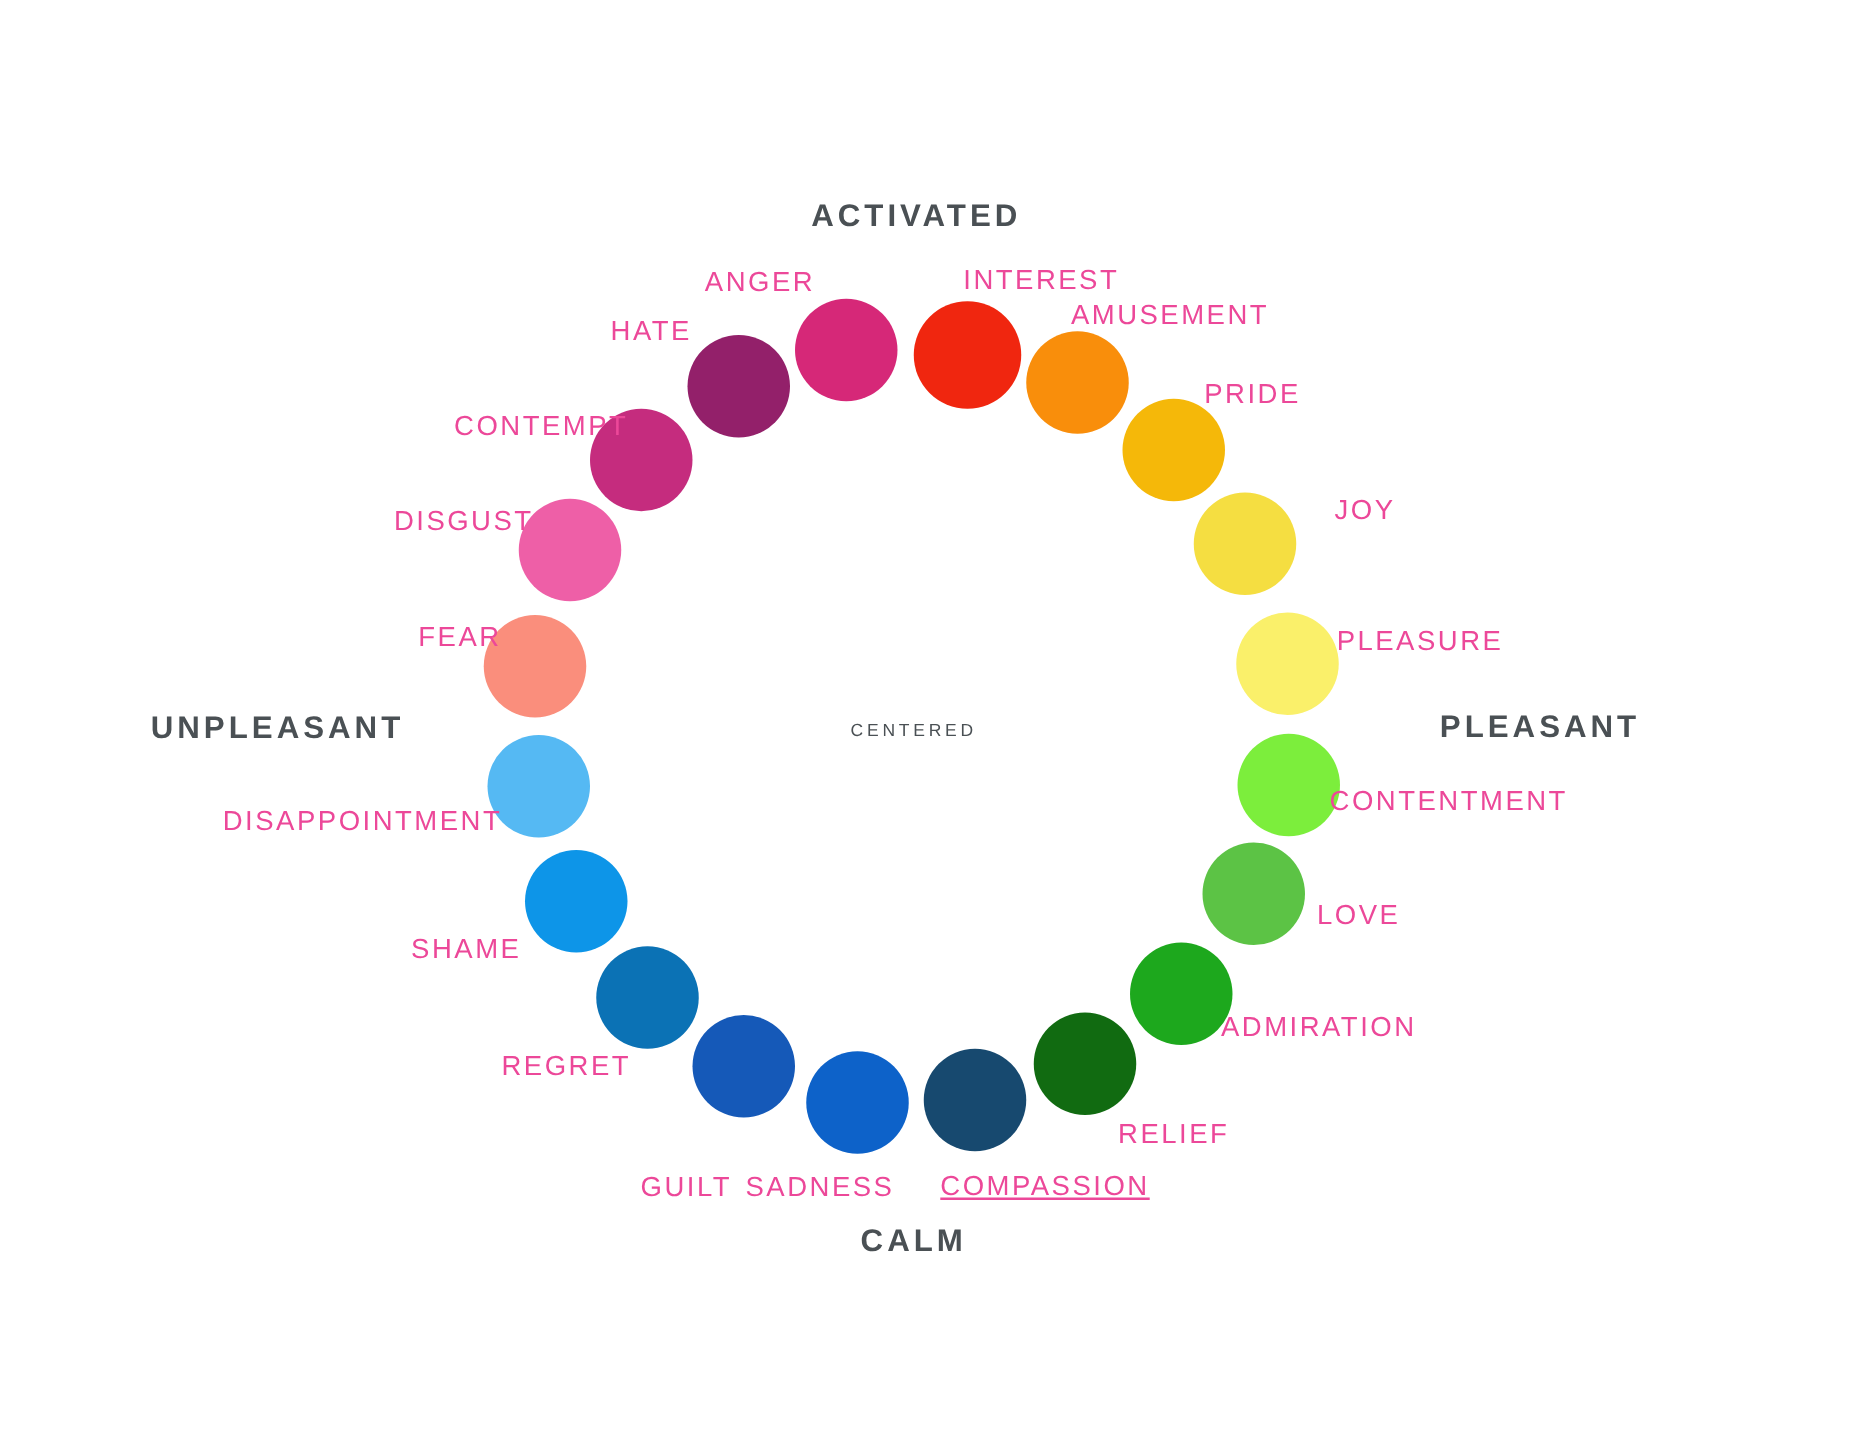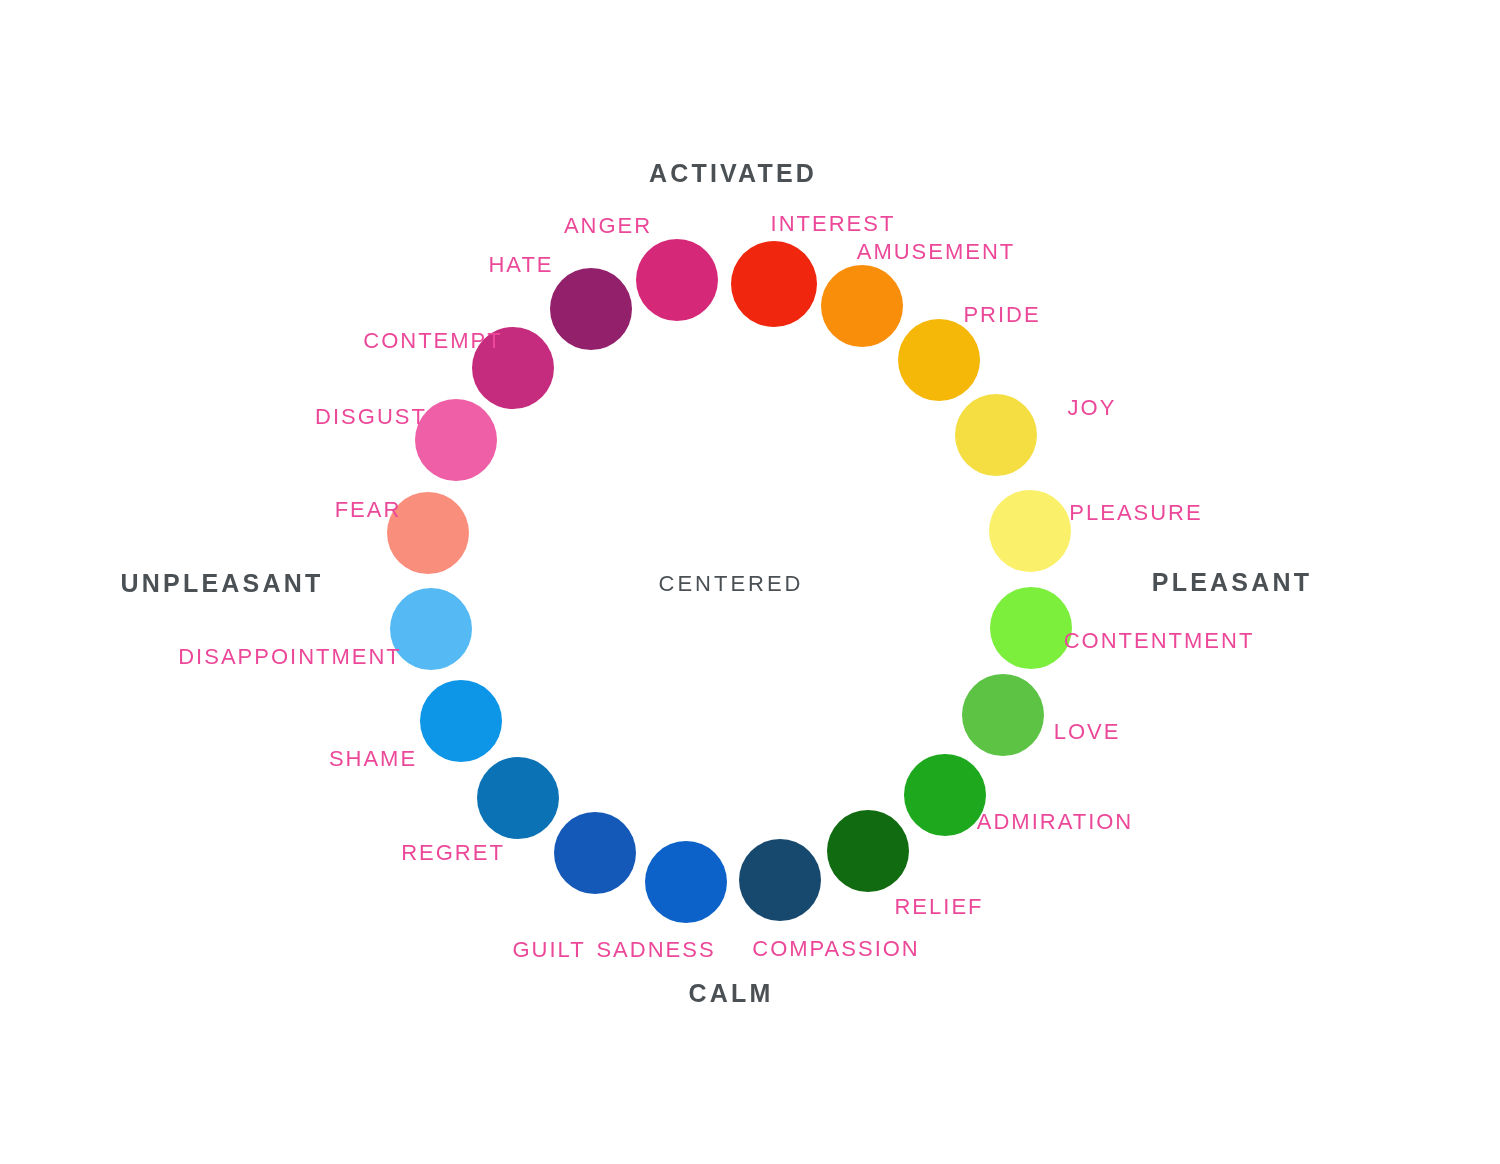--- a/index.html
+++ b/index.html
@@ -43,21 +43,21 @@
     font-weight: 600;
     letter-spacing: 3.2px;
     font-family: "Liberation Sans", sans-serif;
     text-transform: uppercase;
   }
   .center-label {
     position: absolute;
     transform: translate(-50%, -50%);
     white-space: nowrap;
     color: #4a5054;
-    font-size: 22px;
+    font-size: 14px;
     font-weight: 500;
     letter-spacing: 3.0px;
     font-family: "Liberation Sans", sans-serif;
     text-transform: uppercase;
   }
 </style>
 </head>
 <body>
 
 <div id="stage">
@@ -74,21 +74,21 @@
     <div class="node-label" style="left: 1136px; top: 513px;">PLEASURE</div>
     <div class="node" style="left: 1031px; top: 628px; width: 82px; height: 82px; background: rgb(124, 238, 60);"></div>
     <div class="node-label" style="left: 1159px; top: 641px;">CONTENTMENT</div>
     <div class="node" style="left: 1003px; top: 715px; width: 82px; height: 82px; background: rgb(92, 195, 69);"></div>
     <div class="node-label" style="left: 1087px; top: 732px;">LOVE</div>
     <div class="node" style="left: 945px; top: 795px; width: 82px; height: 82px; background: rgb(29, 168, 29);"></div>
     <div class="node-label" style="left: 1055px; top: 822px;">ADMIRATION</div>
     <div class="node" style="left: 868px; top: 851px; width: 82px; height: 82px; background: rgb(17, 107, 17);"></div>
     <div class="node-label" style="left: 939px; top: 907px;">RELIEF</div>
     <div class="node" style="left: 780px; top: 880px; width: 82px; height: 82px; background: rgb(23, 73, 111);"></div>
-    <div class="node-label" style="left: 836px; top: 949px;">COMPASSION</div>
+    <div class="node-label" style="left: 836px; top: 949px; text-decoration: underline;">COMPASSION</div>
     <div class="node" style="left: 686px; top: 882px; width: 82px; height: 82px; background: rgb(13, 98, 201);"></div>
     <div class="node-label" style="left: 656px; top: 950px;">SADNESS</div>
     <div class="node" style="left: 595px; top: 853px; width: 82px; height: 82px; background: rgb(21, 89, 184);"></div>
     <div class="node-label" style="left: 549px; top: 915px; margin-top: 35px;">GUILT</div>
     <div class="node" style="left: 518px; top: 798px; width: 82px; height: 82px; background: rgb(11, 114, 181);"></div>
     <div class="node-label" style="left: 453px; top: 853px;">REGRET</div>
     <div class="node" style="left: 461px; top: 721px; width: 82px; height: 82px; background: rgb(13, 149, 232);"></div>
     <div class="node-label" style="left: 373px; top: 759px;">SHAME</div>
     <div class="node" style="left: 431px; top: 629px; width: 82px; height: 82px; background: rgb(85, 185, 243);"></div>
     <div class="node-label" style="left: 290px; top: 657px;">DISAPPOINTMENT</div>

